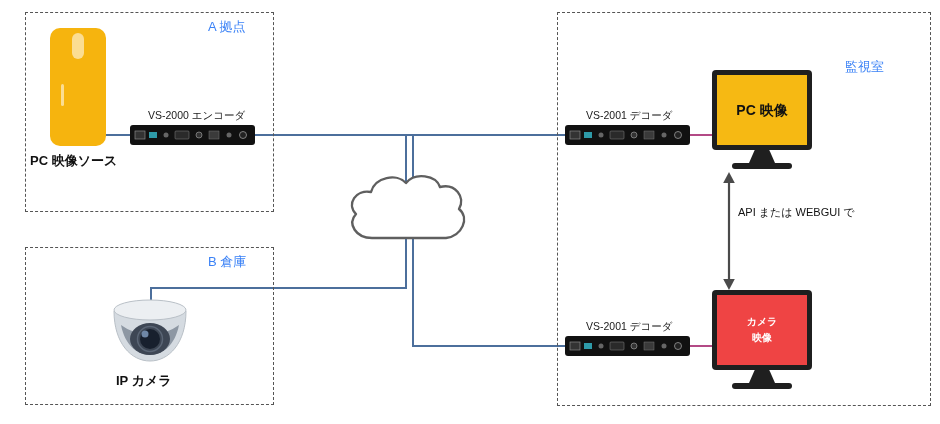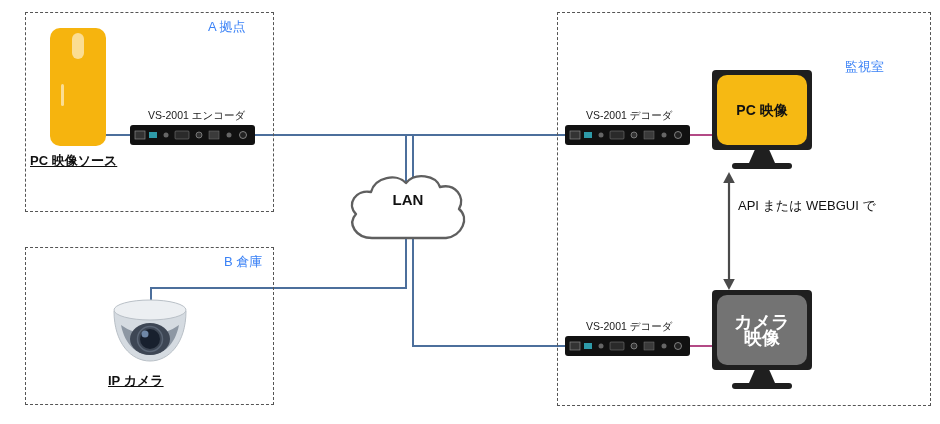--- a/index.html
+++ b/index.html
@@ -2,45 +2,45 @@
 <html><head>
 <meta charset="utf-8">
 <style>
   html,body{margin:0;padding:0;background:#fff;}
   #canvas{
     position:relative;width:940px;height:424px;background:#fff;overflow:hidden;
     font-family:"Liberation Sans","DejaVu Sans",sans-serif;color:#111;
   }
   .dashed-box{position:absolute;border:1.5px dashed #555;background:transparent;}
   .box-title{position:absolute;font-size:13px;font-weight:500;color:#3b82f6;white-space:nowrap;}
-  .bold-label{position:absolute;font-size:13px;font-weight:700;color:#111;white-space:nowrap;text-decoration:underline;}
+  .bold-label{position:absolute;font-size:13px;font-weight:700;color:#111;white-space:nowrap;}
   .device-label{position:absolute;font-size:10.5px;color:#1a1a1a;white-space:nowrap;}
   .device{position:absolute;width:125px;height:20px;}
   .line{position:absolute;background:#4C6F9C;}
   .line.h{height:2px;}
   .line.v{width:2px;}
   .line.magenta{background:#B34A86;}
   
   .tower{position:absolute;left:50px;top:28px;width:56px;height:118px;background:#F6B40E;border-radius:10px;}
   .tower .slot{position:absolute;left:22px;top:5px;width:12px;height:26px;border-radius:6px;background:rgba(255,255,255,.55);}
   .tower .vent{position:absolute;left:11px;top:56px;width:3px;height:22px;border-radius:2px;background:rgba(255,255,255,.55);}
   
   .cloud-wrap{position:absolute;left:342px;top:170px;width:132px;height:84px;z-index:3;}
   .cloud-text{position:absolute;left:342px;top:189px;width:132px;text-align:center;z-index:4;
     font-size:15px;font-weight:700;line-height:21px;color:#111;}
   
   .monitor{position:absolute;width:100px;height:80px;background:#1f1f1f;border-radius:4px;padding:0;z-index:2;}
   .monitor .screen{position:absolute;left:5px;top:5px;right:5px;bottom:5px;display:flex;align-items:center;justify-content:center;
-    text-align:center;font-weight:700;font-size:14px;line-height:16px;border-radius:10px;}
+    text-align:center;font-weight:700;font-size:14px;line-height:16px;}
   .screen.yellow{background:#F6B913;color:#111;}
-  .screen.gray{background:#737373;color:#fff;font-size:18px;}
+  .screen.gray{background:#ef4444;color:#fff;font-size:10px;}
   .stand-neck{position:absolute;width:26px;height:13px;background:#1f1f1f;
     clip-path:polygon(22% 0,78% 0,100% 100%,0 100%);z-index:2;}
   .stand-base{position:absolute;width:60px;height:6px;background:#1f1f1f;border-radius:3px;z-index:2;}
-  .note-line{position:absolute;font-size:13px;color:#111;white-space:nowrap;}
+  .note-line{position:absolute;font-size:11px;color:#111;white-space:nowrap;margin-top:8px;}
   svg{display:block;}
 </style>
 </head>
 <body>
 
 <div id="canvas">
 
   <div class="line h" style="left:106px;top:134px;width:24px;"></div>
   <div class="line h" style="left:255px;top:134px;width:310px;"></div>
   <div class="line v" style="left:405px;top:134px;height:155px;"></div>
@@ -53,58 +53,57 @@
 
   <div class="dashed-box" style="left:25px;top:12px;width:247px;height:198px;"></div>
   <div class="box-title" style="left:208px;top:18px;">A 拠点</div>
 
   <div class="tower">
     <div class="slot"></div>
     <div class="vent"></div>
   </div>
   <div class="bold-label" style="left:30px;top:152px;">PC 映像ソース</div>
 
-  <div class="device-label" style="left:148px;top:109px;">VS-2001 エンコーダ</div>
+  <div class="device-label" style="left:148px;top:109px;">VS-2000 エンコーダ</div>
   <div class="device" style="left:130px;top:125px;">
     <svg width="125" height="20" viewBox="0 0 125 20">
       <rect x="0" y="0" width="125" height="20" rx="3" fill="#111"></rect>
       <rect x="5" y="6" width="10" height="8" fill="#333" stroke="#888" stroke-width="0.7"></rect>
       <rect x="19" y="7" width="8" height="6" fill="#2e9aa8"></rect>
       <circle cx="36" cy="10" r="2.5" fill="#666"></circle>
       <rect x="45" y="6" width="14" height="8" rx="1" fill="#2a2a2a" stroke="#777" stroke-width="0.6"></rect>
       <circle cx="69" cy="10" r="3" fill="#333" stroke="#999" stroke-width="0.7"></circle>
       <rect x="79" y="6" width="10" height="8" fill="#3a3a3a" stroke="#777" stroke-width="0.5"></rect>
       <circle cx="99" cy="10" r="2.5" fill="#666"></circle>
       <circle cx="113" cy="10" r="3.5" fill="#222" stroke="#999" stroke-width="0.8"></circle>
     </svg>
   </div>
 
   <div class="dashed-box" style="left:25px;top:247px;width:247px;height:156px;"></div>
-  <div class="box-title" style="left:224px;top:253px;">B 倉庫</div>
+  <div class="box-title" style="left:208px;top:253px;">B 倉庫</div>
 
   <div style="position:absolute;left:105px;top:298px;">
     <svg width="90" height="72" viewBox="0 0 90 72">
       <path d="M9,13 C9,45 26,63 45,63 C64,63 81,45 81,13 Z" fill="#d5dbe1" stroke="#b9c0c7" stroke-width="1"></path>
       <path d="M16,27 C20,47 32,57 45,57 C58,57 70,47 74,27 C66,33 56,36 45,36 C34,36 24,33 16,27 Z" fill="#8d97a3"></path>
       <ellipse cx="45" cy="41" rx="20" ry="16" fill="#3d4654"></ellipse>
       <circle cx="45" cy="41" r="10" fill="#18202e"></circle>
       <circle cx="45" cy="41" r="12.5" fill="none" stroke="#5a6575" stroke-width="1.5"></circle>
       <circle cx="40" cy="36" r="3.5" fill="#6f87a6"></circle>
       <ellipse cx="45" cy="12" rx="36" ry="10" fill="#eceff2" stroke="#b9c0c7" stroke-width="1"></ellipse>
     </svg>
   </div>
-  <div class="bold-label" style="left:108px;top:372px;">IP カメラ</div>
+  <div class="bold-label" style="left:116px;top:372px;">IP カメラ</div>
 
   <div class="cloud-wrap">
     <svg width="132" height="84" viewBox="0 0 132 84">
       <path d="M30,68 C14,68 5,54 14,44 C4,34 14,19 29,22 C33,7 55,3 64,13 C73,2 94,5 98,17 C113,13 124,27 117,39 C128,48 120,66 104,68 Z" fill="#ffffff" stroke="#5F5F5F" stroke-width="2.4" stroke-linejoin="round"></path>
     </svg>
   </div>
   <div class="cloud-text">
-    <div>LAN</div>
   </div>
 
   <div class="dashed-box" style="left:557px;top:12px;width:372px;height:392px;"></div>
   <div class="box-title" style="left:845px;top:18px;margin-top:40px;">監視室</div>
 
   <div class="device-label" style="left:586px;top:109px;">VS-2001 デコーダ</div>
   <div class="device" style="left:565px;top:125px;">
     <svg width="125" height="20" viewBox="0 0 125 20">
       <rect x="0" y="0" width="125" height="20" rx="3" fill="#111"></rect>
       <rect x="5" y="6" width="10" height="8" fill="#333" stroke="#888" stroke-width="0.7"></rect>

